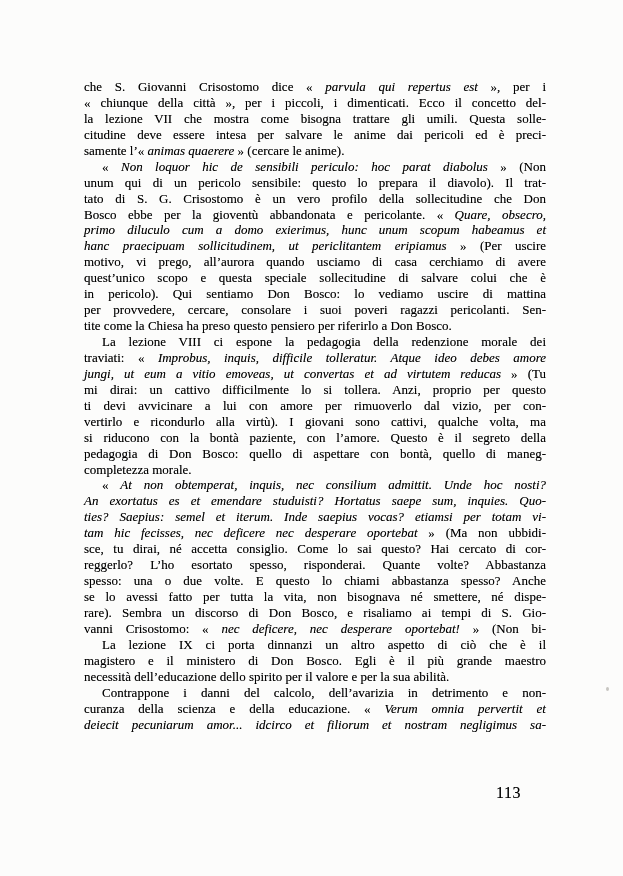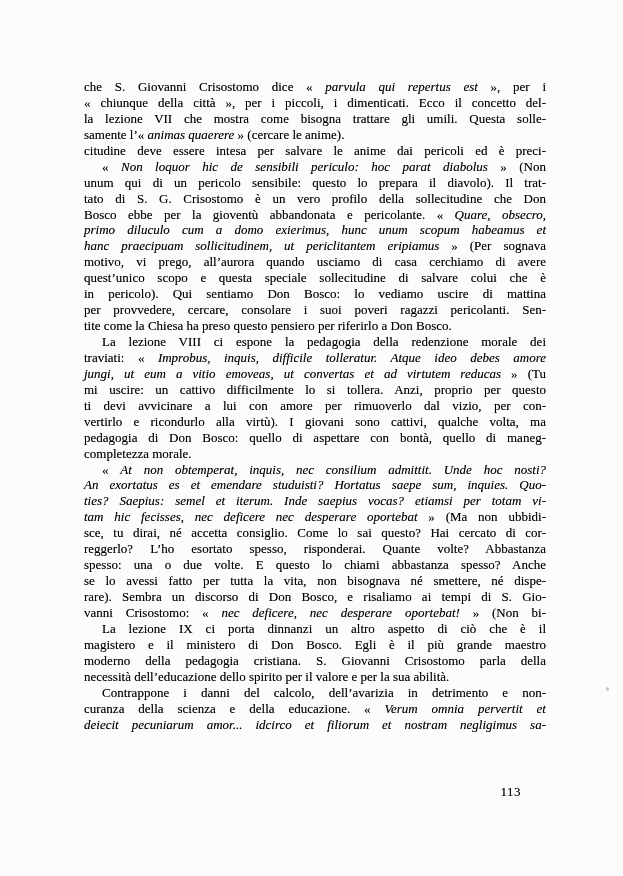--- a/index.html
+++ b/index.html
@@ -42,21 +42,21 @@
   .line.indent {
     text-indent: 18px;
   }
   .it {
     font-style: italic;
   }
   .page-number {
     position: absolute;
     top: 784px;
     right: 102px;
-    font-size: 13px;
+    font-size: 16px;
     letter-spacing: 0.5px;
     text-shadow: 0 0 0.35px rgba(20,20,20,0.45);
   }
   .speck {
     position: absolute;
     left: 606px;
     top: 687px;
     width: 3px;
     height: 4px;
     border-radius: 50%;
@@ -64,54 +64,54 @@
   }
 </style>
 </head>
 <body>
 
 <div class="page" style="background: rgb(252, 252, 251); color: #000000;">
   <div class="text-block">
       <div class="line"><span>che S. Giovanni Crisostomo dice « </span><span class="it">parvula qui repertus est</span><span> », per i</span></div>
       <div class="line"><span>« chiunque della città », per i piccoli, i dimenticati. Ecco il concetto del-</span></div>
       <div class="line"><span>la lezione VII che mostra come bisogna trattare gli umili. Questa solle-</span></div>
+      <div class="line"><span>citudine deve essere intesa per salvare le anime dai pericoli ed è preci-</span></div>
       <div class="line end"><span>samente l’« </span><span class="it">animas quaerere</span><span> » (cercare le anime).</span></div>
-      <div class="line"><span>citudine deve essere intesa per salvare le anime dai pericoli ed è preci-</span></div>
       <div class="line indent"><span>« </span><span class="it">Non loquor hic de sensibili periculo: hoc parat diabolus</span><span> » (Non</span></div>
       <div class="line"><span>unum qui di un pericolo sensibile: questo lo prepara il diavolo). Il trat-</span></div>
       <div class="line"><span>tato di S. G. Crisostomo è un vero profilo della sollecitudine che Don</span></div>
       <div class="line"><span>Bosco ebbe per la gioventù abbandonata e pericolante. « </span><span class="it">Quare, obsecro,</span></div>
       <div class="line"><span class="it">primo diluculo cum a domo exierimus, hunc unum scopum habeamus et</span></div>
-      <div class="line"><span class="it">hanc praecipuam sollicitudinem, ut periclitantem eripiamus</span><span> » (Per sognava</span></div>
+      <div class="line"><span class="it">hanc praecipuam sollicitudinem, ut periclitantem eripiamus</span><span> » (Per uscire</span></div>
       <div class="line"><span>motivo, vi prego, all’aurora quando usciamo di casa cerchiamo di avere</span></div>
       <div class="line"><span>quest’unico scopo e questa speciale sollecitudine di salvare colui che è</span></div>
       <div class="line"><span>in pericolo). Qui sentiamo Don Bosco: lo vediamo uscire di mattina</span></div>
       <div class="line"><span>per provvedere, cercare, consolare i suoi poveri ragazzi pericolanti. Sen-</span></div>
       <div class="line end"><span>tite come la Chiesa ha preso questo pensiero per riferirlo a Don Bosco.</span></div>
       <div class="line indent"><span>La lezione VIII ci espone la pedagogia della redenzione morale dei</span></div>
       <div class="line"><span>traviati: « </span><span class="it">Improbus, inquis, difficile tolleratur. Atque ideo debes amore</span></div>
       <div class="line"><span class="it">jungi, ut eum a vitio emoveas, ut convertas et ad virtutem reducas</span><span> » (Tu</span></div>
-      <div class="line"><span>mi uscire: un cattivo difficilmente lo si tollera. Anzi, proprio per questo</span></div>
+      <div class="line"><span>mi dirai: un cattivo difficilmente lo si tollera. Anzi, proprio per questo</span></div>
       <div class="line"><span>ti devi avvicinare a lui con amore per rimuoverlo dal vizio, per con-</span></div>
       <div class="line"><span>vertirlo e ricondurlo alla virtù). I giovani sono cattivi, qualche volta, ma</span></div>
+      <div class="line"><span>si riducono con la bontà paziente, con l’amore. Questo è il segreto della</span></div>
       <div class="line"><span>pedagogia di Don Bosco: quello di aspettare con bontà, quello di maneg-</span></div>
       <div class="line end"><span>completezza morale.</span></div>
       <div class="line indent"><span>« </span><span class="it">At non obtemperat, inquis, nec consilium admittit. Unde hoc nosti?</span></div>
       <div class="line"><span class="it">An exortatus es et emendare studuisti? Hortatus saepe sum, inquies. Quo-</span></div>
       <div class="line"><span class="it">ties? Saepius: semel et iterum. Inde saepius vocas? etiamsi per totam vi-</span></div>
       <div class="line"><span class="it">tam hic fecisses, nec deficere nec desperare oportebat</span><span> » (Ma non ubbidi-</span></div>
       <div class="line"><span>sce, tu dirai, né accetta consiglio. Come lo sai questo? Hai cercato di cor-</span></div>
       <div class="line"><span>reggerlo? L’ho esortato spesso, risponderai. Quante volte? Abbastanza</span></div>
       <div class="line"><span>spesso: una o due volte. E questo lo chiami abbastanza spesso? Anche</span></div>
       <div class="line"><span>se lo avessi fatto per tutta la vita, non bisognava né smettere, né dispe-</span></div>
       <div class="line"><span>rare). Sembra un discorso di Don Bosco, e risaliamo ai tempi di S. Gio-</span></div>
       <div class="line"><span>vanni Crisostomo: « </span><span class="it">nec deficere, nec desperare oportebat!</span><span> » (Non bi-</span></div>
       <div class="line indent"><span>La lezione IX ci porta dinnanzi un altro aspetto di ciò che è il</span></div>
       <div class="line"><span>magistero e il ministero di Don Bosco. Egli è il più grande maestro</span></div>
-      <div class="line"><span>moderno della pedagogia cristiana. S. Giovanni Crisostomo parla della</span></div>
       <div class="line end"><span>necessità dell’educazione dello spirito per il valore e per la sua abilità.</span></div>
       <div class="line indent"><span>Contrappone i danni del calcolo, dell’avarizia in detrimento e non-</span></div>
       <div class="line"><span>curanza della scienza e della educazione. « </span><span class="it">Verum omnia pervertit et</span></div>
       <div class="line"><span class="it">deiecit pecuniarum amor... idcirco et filiorum et nostram negligimus sa-</span></div>
     </div>
   <div class="page-number">113</div>
   <div class="speck"></div>
 </div>
 
 </body></html>

